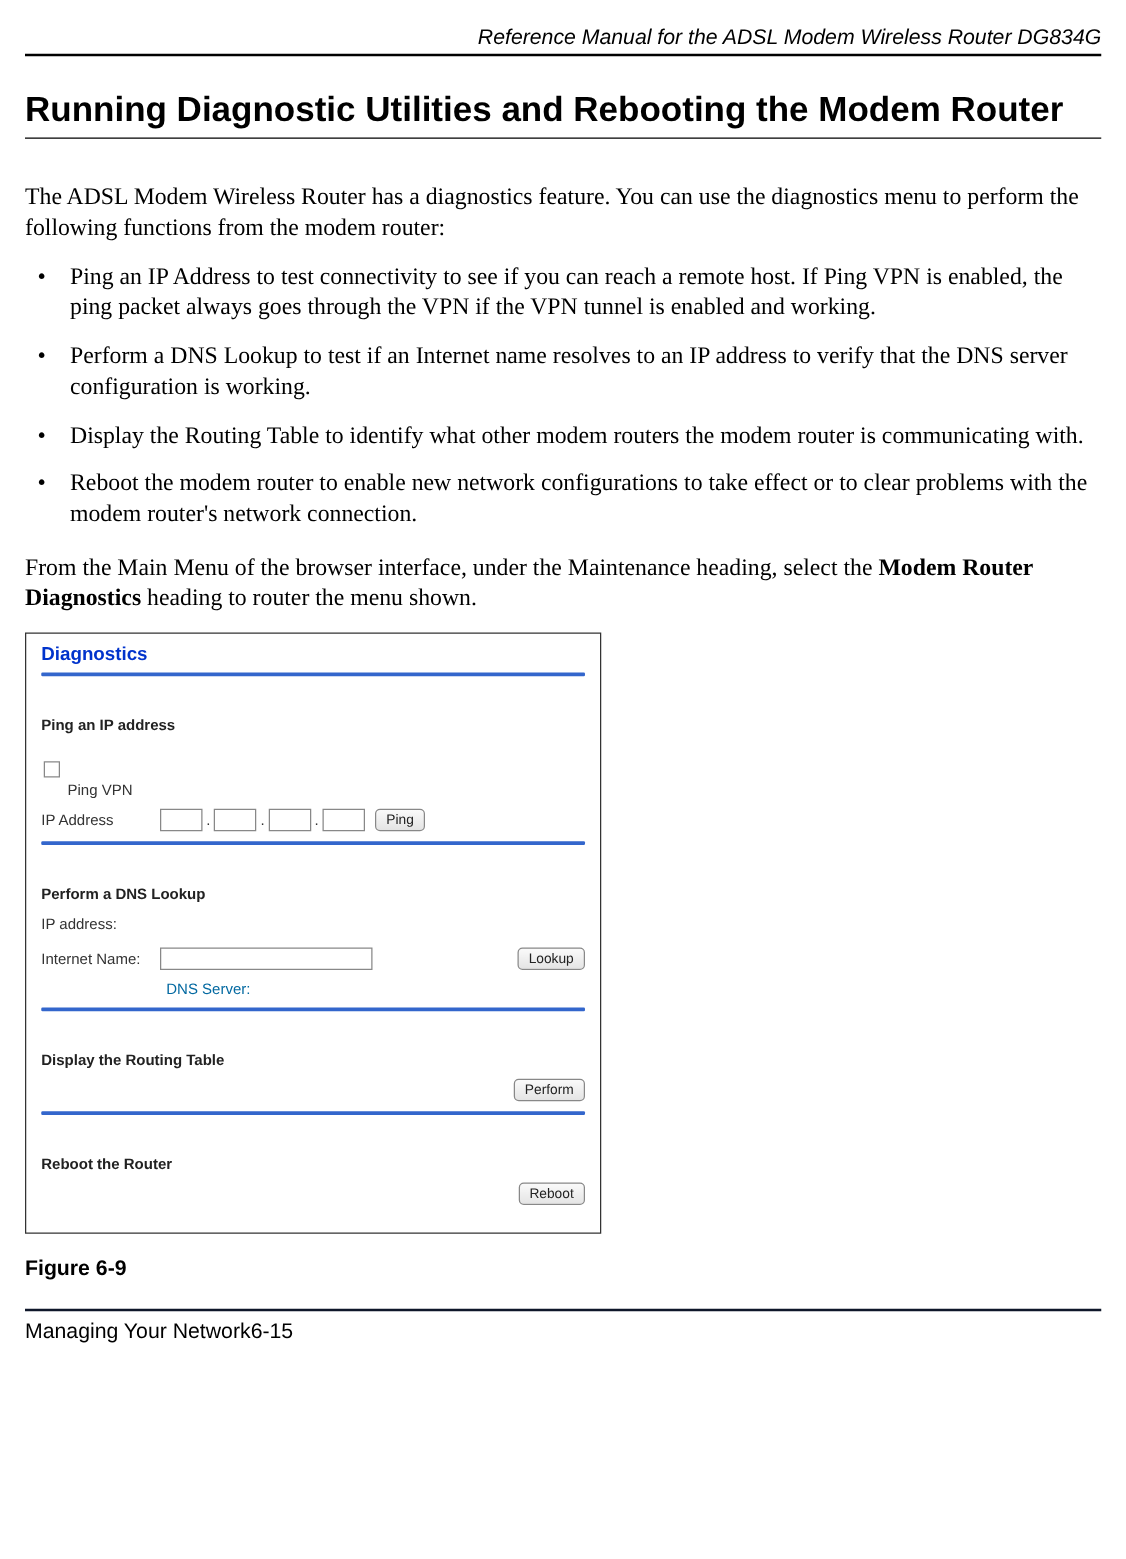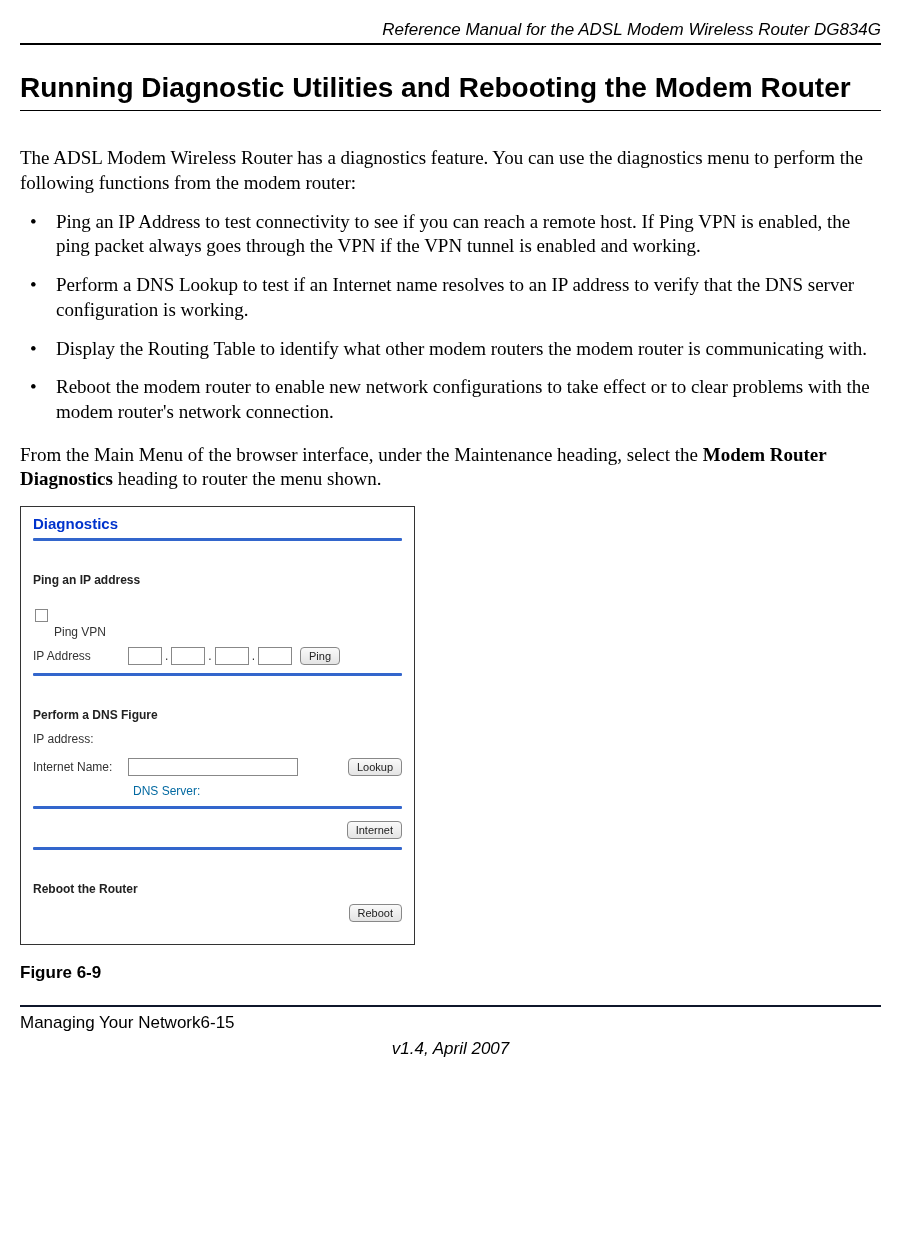--- a/index.html
+++ b/index.html
@@ -55,21 +55,21 @@
       content: "•";
       position: absolute;
       left: 10px;
       top: 0;
     }
     .bold { font-weight: bold; }
 
     
     .diag-figure {
       border: 1px solid #333;
-      width: 395px;
+      width: 461px;
       margin-top: 10px;
       font-family: Arial, Helvetica, sans-serif;
       box-sizing: border-box;
       padding: 4px 12px 14px 12px;
     }
     .diag-title {
       color: #0033cc;
       font-weight: bold;
       font-size: 15px;
       padding: 4px 0 4px 0;
@@ -203,46 +203,46 @@
       <span class="ip-octet"></span>
         <span class="dot">.</span>
       <span class="ip-octet"></span>
         <span class="dot">.</span>
       <span class="ip-octet"></span>
       <span class="btn btn-right" style="margin-left:8px;">Ping</span>
     </div>
 
     <div class="diag-sep"></div>
 
-    <div class="diag-section-label">Perform a DNS Figure</div>
+    <div class="diag-section-label">Perform a DNS Lookup</div>
     <div class="diag-row">
       <span class="lbl">IP address:</span>
     </div>
     <div class="diag-row">
       <span class="lbl">Internet Name:</span>
       <span class="text-input" style="width:170px;"></span>
       <span class="btn btn-right">Lookup</span>
     </div>
     <div class="dns-server">DNS Server:</div>
 
     <div class="diag-sep"></div>
 
-    <div class="diag-row">
-      <span class="btn btn-right">Internet</span>
+    <div class="diag-section-label">Display the Routing Table</div>
+    <div class="diag-row">
+      <span class="btn btn-right">Perform</span>
     </div>
 
     <div class="diag-sep"></div>
 
     <div class="diag-section-label">Reboot the Router</div>
     <div class="diag-row">
       <span class="btn btn-right">Reboot</span>
     </div>
   </div>
 
   <div class="figure-caption">Figure 6-9</div>
 
   <div class="footer">
     <span>Managing Your Network</span>
     <span>6-15</span>
   </div>
-  <div class="footer-version">v1.4, April 2007</div>
 
 </div>
 
 </body></html>

